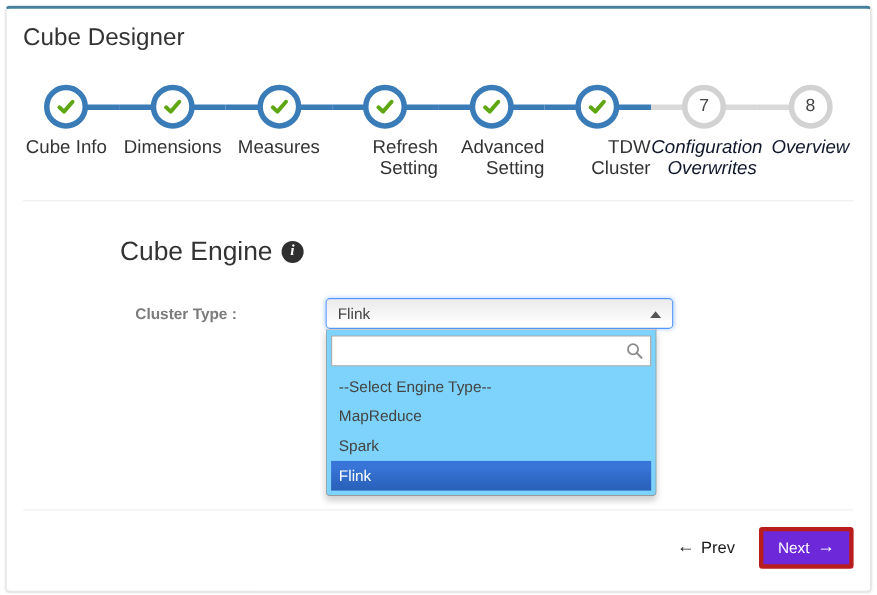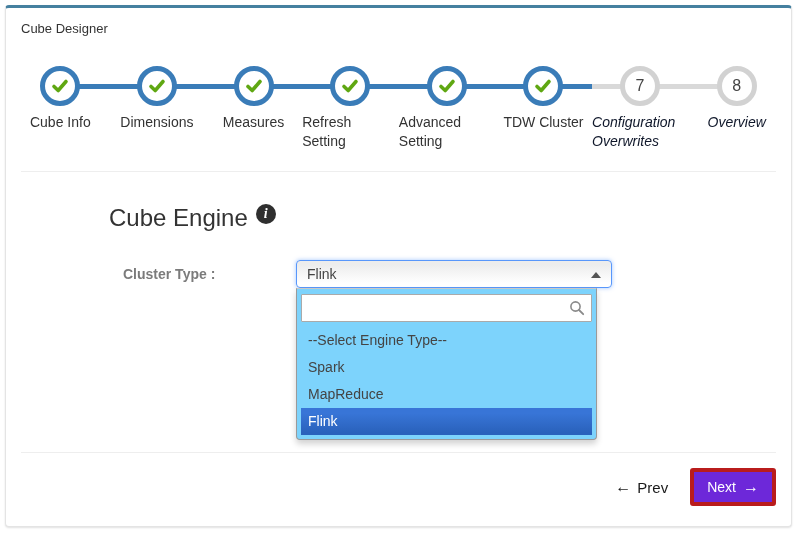--- a/index.html
+++ b/index.html
@@ -3,43 +3,43 @@
 <meta charset="utf-8">
 <style>
   * { box-sizing: border-box; }
   html,body { margin:0; padding:0; background:#fff; width:797px; height:541px;
     font-family:"Liberation Sans", sans-serif; -webkit-font-smoothing:antialiased; }
 
   .box { margin:5px 5px 0 5px; background:#fff; border:1px solid #e4e4e4;
     border-top:3px solid #45809f; border-radius:4px;
     box-shadow:0 1px 2px rgba(0,0,0,.12); overflow:visible; }
 
-  .box-header { padding:13px 15px 0 15px; font-size:13px; color:#333; }
+  .box-header { padding:13px 15px 0 15px; font-size:22px; color:#333; }
 
   
   .stepper { display:flex; padding:30px 6px 20px 6px; }
   .step { flex:1; position:relative; display:flex; flex-direction:column; align-items:center; }
   .step .line { position:absolute; top:18px; height:5px; background:#3a7cb8; z-index:0; }
   .step .line-l { left:0; right:calc(50% + 19px); }
   .step .line-r { left:calc(50% + 19px); right:0; }
   .step.upcoming .line { background:#d9d9d9; }
   .circle { position:relative; z-index:1; width:40px; height:40px; border-radius:50%;
     background:#fff; border:5px solid #3a7cb8; display:flex; align-items:center;
     justify-content:center; cursor:pointer; }
   .step.upcoming .circle { border-color:#d2d2d2; }
   .step-num { font-size:16px; color:#444; }
-  .step-label { margin-top:7px; font-size:14px; line-height:19px; color:#333;
-    text-align:left; max-width:96px; }
+  .step-label { margin-top:7px; font-size:17px; line-height:19px; color:#333;
+    text-align:right; max-width:96px; }
   .step.upcoming .step-label { color:#0f172a;font-style:italic; }
 
   .divider { border:none; border-top:1px solid #eee; margin:0 15px; }
 
   
   .main { position:relative; height:280px; padding-left:103px; }
-  .section-title { display:flex; gap:8px; padding-top:32px;
+  .section-title { display:flex; align-items:center; gap:8px; padding-top:32px;
     font-size:24px; color:#333; }
   .info-icon { display:inline-flex; width:20px; height:20px; border-radius:50%;
     background:#2f2f2f; color:#fff; font-size:14px; font-weight:bold;
     font-family:"Liberation Serif", serif; font-style:italic;
     align-items:center; justify-content:center; cursor:pointer; }
   .form-row { display:flex; margin-top:28px; }
   .form-label { width:173px; margin-left:14px; padding-top:6px;
     font-size:14px; font-weight:bold; color:#7b7b7b; }
 
   
@@ -181,22 +181,22 @@
         <div class="chosen-drop">
           <div class="chosen-search">
             <input type="text" value="" style="">
             <svg class="search-icon" width="16" height="16" viewBox="0 0 16 16">
               <circle cx="6.5" cy="6.5" r="4.6" fill="none" stroke="#8a8a8a" stroke-width="1.6"></circle>
               <line x1="10" y1="10" x2="14.2" y2="14.2" stroke="#8a8a8a" stroke-width="1.8" stroke-linecap="round"></line>
             </svg>
           </div>
           <ul class="chosen-results">
             <li>--Select Engine Type--</li>
+            <li>MapReduce</li>
             <li>Spark</li>
-            <li>MapReduce</li>
             <li class="highlighted">Flink</li>
           </ul>
         </div>
       </div>
     </div>
   </div>
 
   <hr class="divider">
 
   <div class="box-footer">

